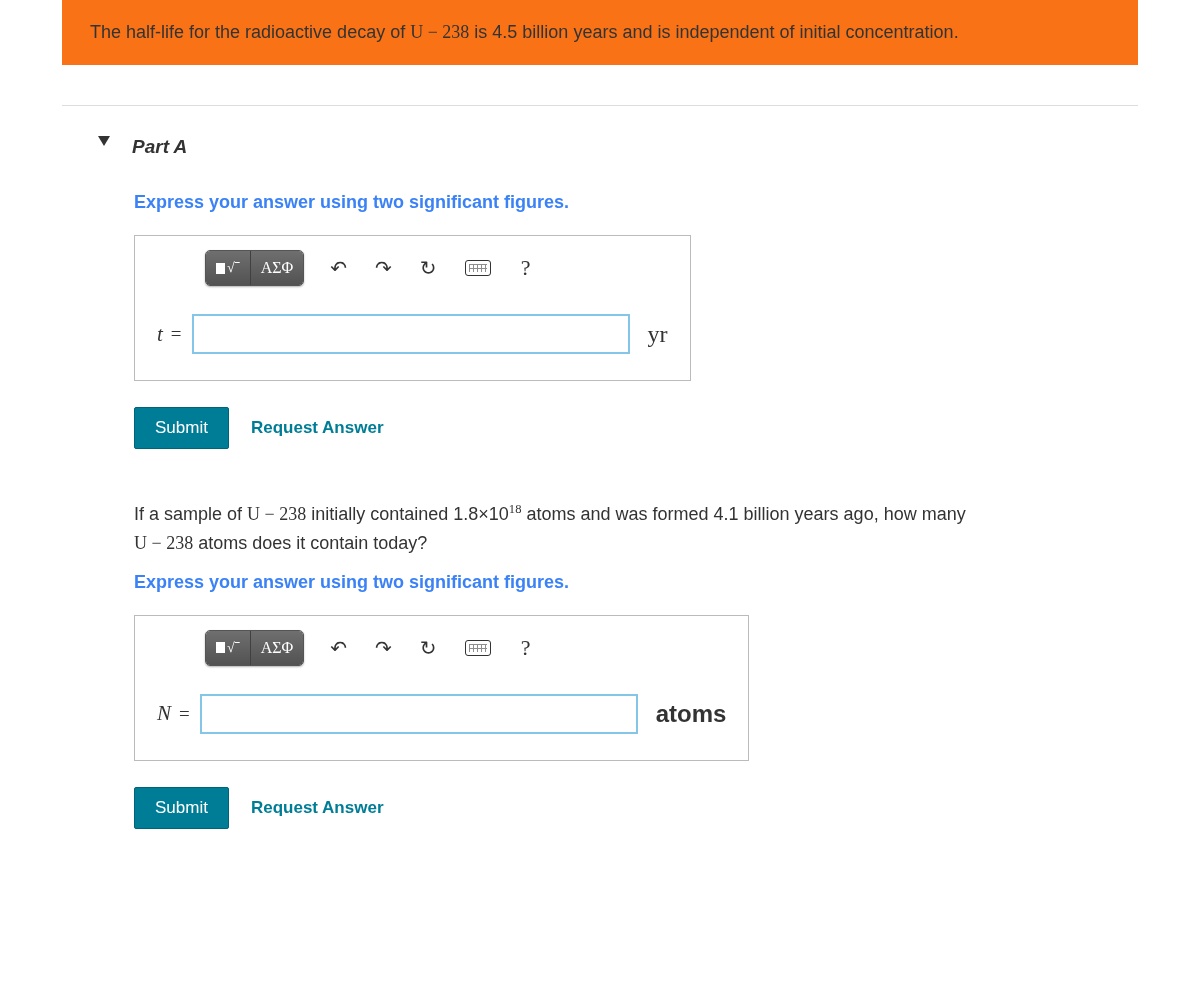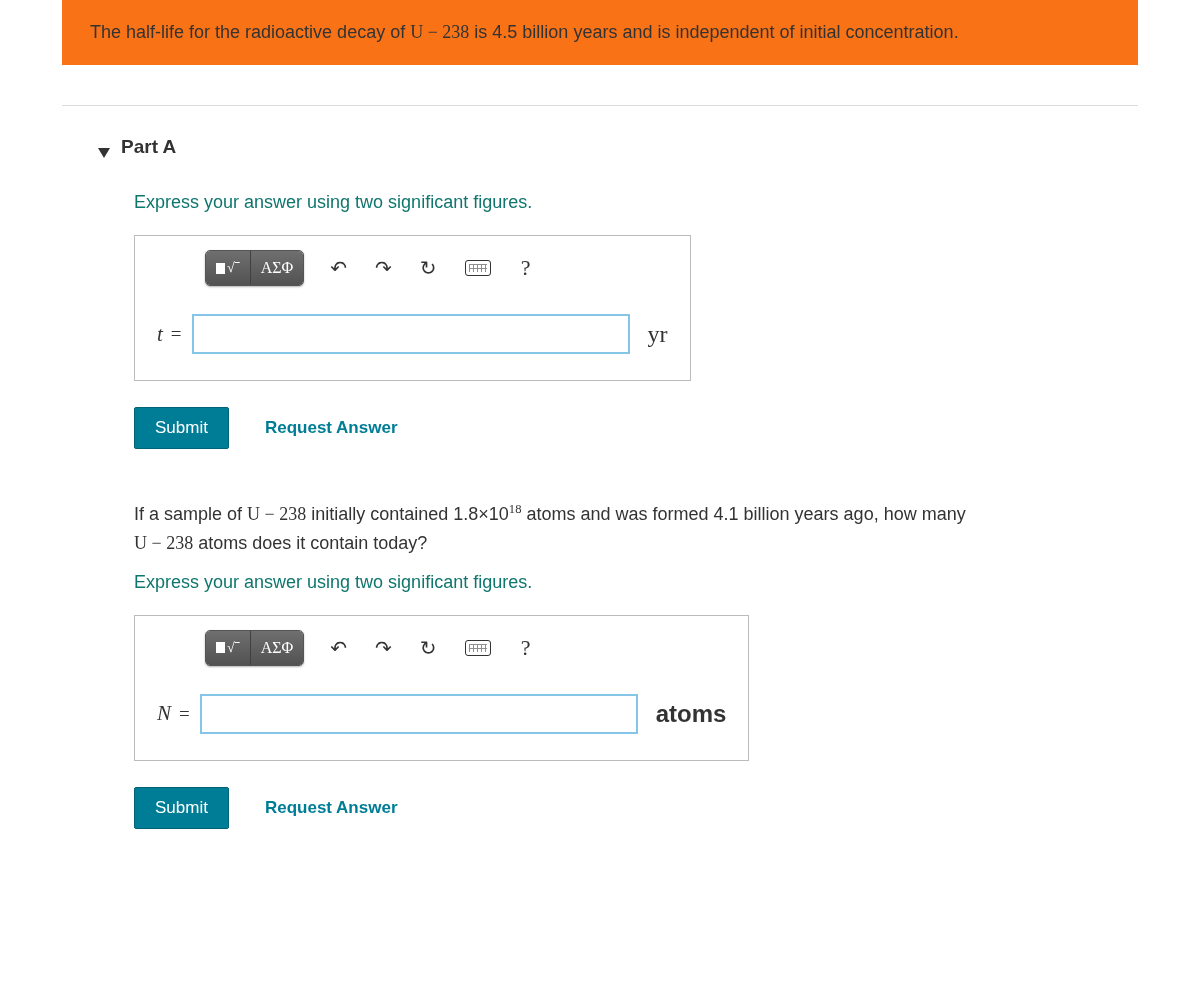--- a/index.html
+++ b/index.html
@@ -21,24 +21,25 @@
     border: none;
     border-top: 1px solid #ddd;
     margin: 0 62px 20px 62px;
   }
   .part {
     margin: 0 62px 30px 62px;
     padding: 0 0 0 0;
   }
   .part-header {
     display: flex;
-    align-items: flex-end;
-    gap: 11px;
+    align-items: flex-start;
+    gap: 22px;
     padding: 10px 0 14px 36px;
     cursor: pointer;
+    font-style: italic;
   }
   .caret {
     width: 0; height: 0;
     border-left: 6px solid transparent;
     border-right: 6px solid transparent;
     border-top: 10px solid #333;
   }
   .part-title {
     font-weight: bold;
     font-size: 19px;
@@ -48,22 +49,22 @@
     padding: 20px 0 0 72px;
   }
   .question {
     font-size: 18px;
     color: #333;
     margin-bottom: 14px;
     line-height: 1.6;
   }
   .instruction {
     font-size: 18px;
-    font-weight: normal;
-    color: #0f766e;
+    font-weight: bold;
+    color: #3b82f6;
     margin-bottom: 22px;
   }
   .answer-box {
     border: 1px solid #bbb;
     background: #fff;
     display: inline-block;
     padding: 0;
     margin-bottom: 26px;
   }
   .toolbar {
@@ -134,21 +135,21 @@
     outline: none;
   }
   .unit {
     font-family: 'Times New Roman', serif;
     font-size: 24px;
     margin-left: 18px;
   }
   .actions {
     display: flex;
     align-items: center;
-    gap: 36px;
+    gap: 22px;
   }
   .submit-btn {
     background: #007d96;
     color: #fff;
     border: 1px solid #006378;
     padding: 10px 20px;
     font-size: 17px;
     cursor: pointer;
     border-radius: 2px;
   }

